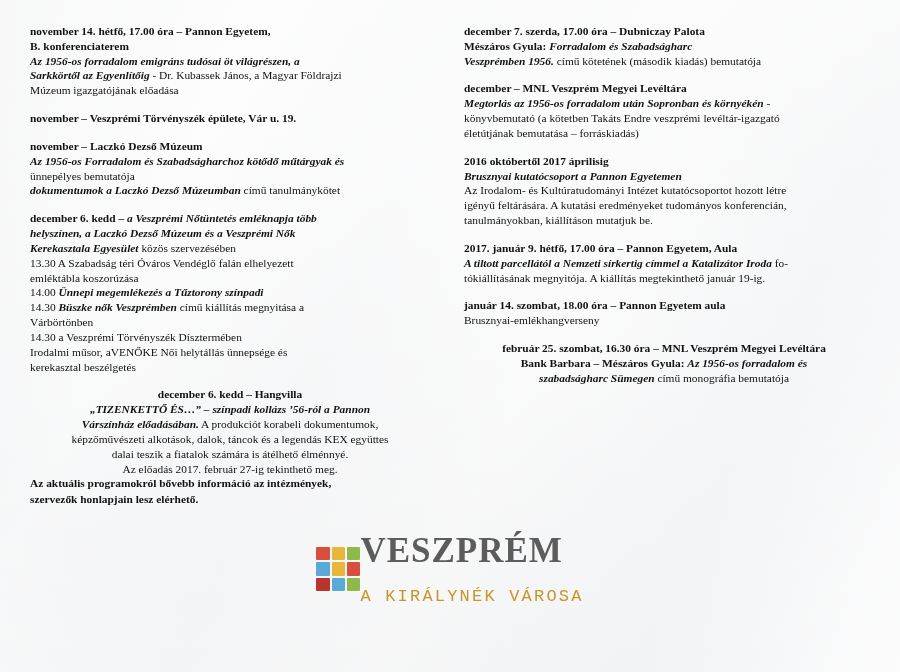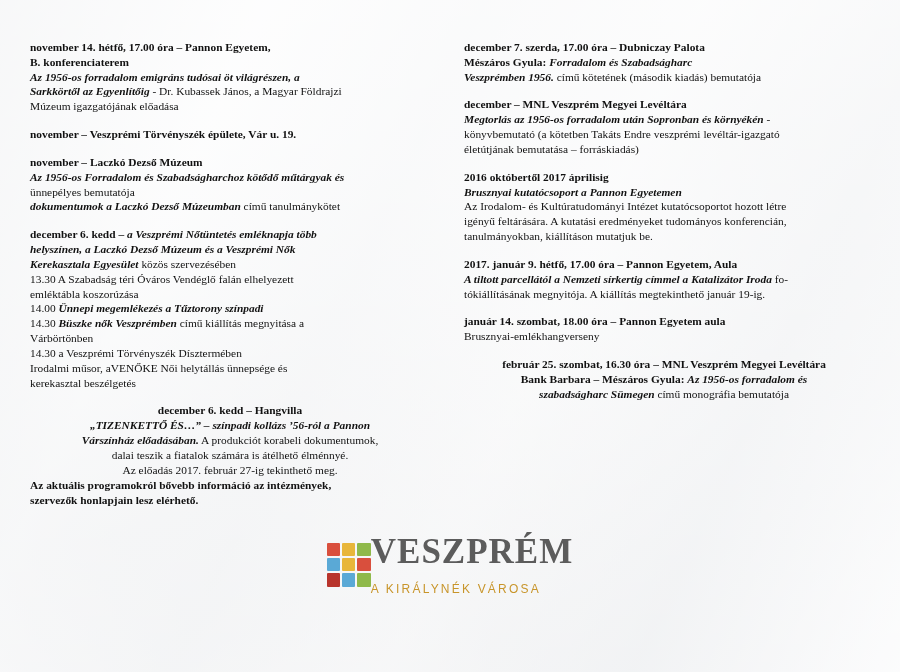--- a/index.html
+++ b/index.html
@@ -23,21 +23,21 @@
     z-index:0;
   }
   .bg-wash:after{
     content:"";position:absolute;inset:0;
     background:linear-gradient(0deg, rgba(255,255,255,.55), rgba(255,255,255,.78));
   }
   .page{
     position:relative;z-index:2;
     width:900px;height:672px;
     box-sizing:border-box;
-    padding:40px 30px 8px 30px;
+    padding:24px 30px 8px 30px;
   }
   .cols{
     display:flex;
     gap:34px;
     align-items:flex-start;
   }
   .col{
     width:400px;
     box-sizing:border-box;
   }
@@ -76,25 +76,25 @@
     display:flex;flex-direction:column;justify-content:center;line-height:1;
   }
   .logo-main{
     font-family:"Liberation Serif", serif;
     font-weight:bold;
     font-size:35px;
     letter-spacing:1px;
     color:#5c5c5c;
   }
   .logo-sub{
-    font-family:Liberation Sans, sans-serif;
-    font-size:12px;
+    font-family:Liberation Mono, monospace;
+    font-size:17px;
     letter-spacing:2.2px;
     color:#c8952a;
-    margin-top:14px;
+    margin-top:20px;
   }
 </style>
 </head>
 <body>
 
 <div class="bg-wash"></div>
 
 <div class="page">
   <div class="cols">
 
@@ -125,20 +125,21 @@
           <p class="line"><span>14.30 </span><span class="bi">Büszke nők Veszprémben</span><span> című kiállítás megnyitása a</span></p>
           <p class="line">Várbörtönben</p>
           <p class="line">14.30 a Veszprémi Törvényszék Dísztermében</p>
           <p class="line"><span class="it">Irodalmi műsor, aVENŐKE Női helytállás ünnepsége és</span></p>
           <p class="line"><span class="it">kerekasztal beszélgetés</span></p>
         </div>
         <div class="block">
           <p class="line"><span class="hd">december 6. kedd – Hangvilla</span></p>
           <p class="line"><span class="bi">„TIZENKETTŐ ÉS…” – színpadi kollázs ’56-ról a Pannon</span></p>
           <p class="line"><span class="bi">Várszínház előadásában.</span><span> A produkciót korabeli dokumentumok,</span></p>
+          <p class="line">képzőművészeti alkotások, dalok, táncok és a legendás KEX együttes</p>
           <p class="line">dalai teszik a fiatalok számára is átélhető élménnyé.</p>
           <p class="line">Az előadás 2017. február 27-ig tekinthető meg.</p>
         </div>
       </div>
 
     <div class="col" id="right-col">
         <div class="block">
           <p class="line"><span class="hd">december 7. szerda, 17.00 óra – Dubniczay Palota</span></p>
           <p class="line"><span class="hd">Mészáros Gyula: </span><span class="bi">Forradalom és Szabadságharc</span></p>
           <p class="line"><span class="bi">Veszprémben 1956.</span><span> című kötetének (második kiadás) bemutatója</span></p>

